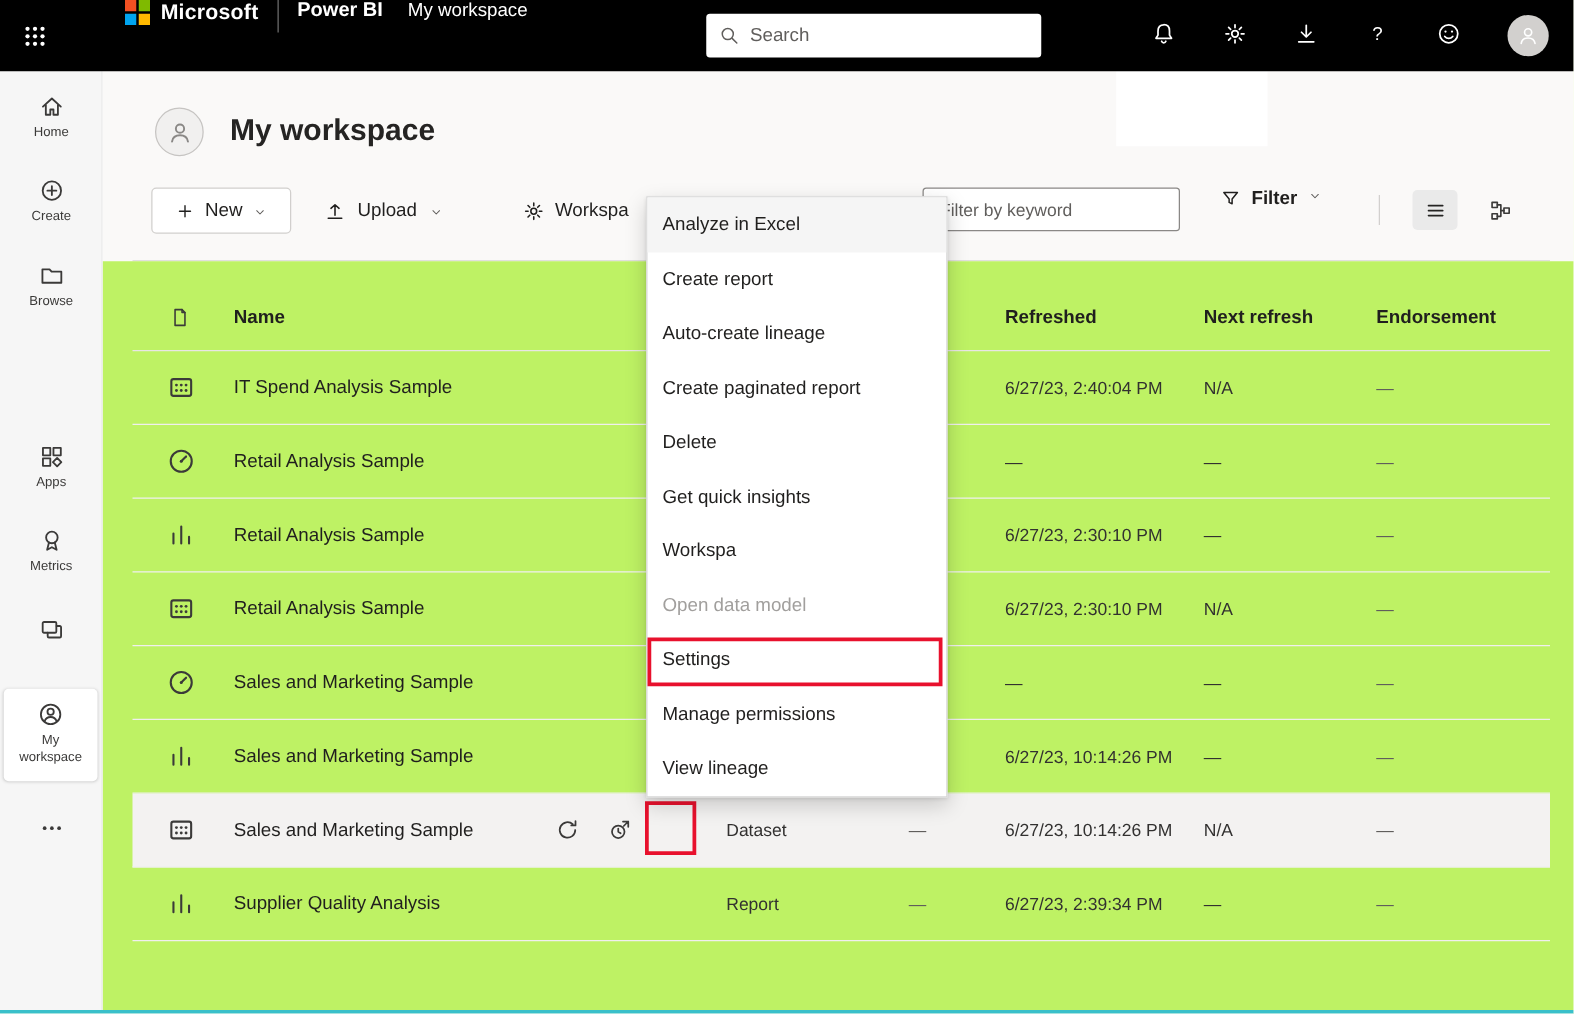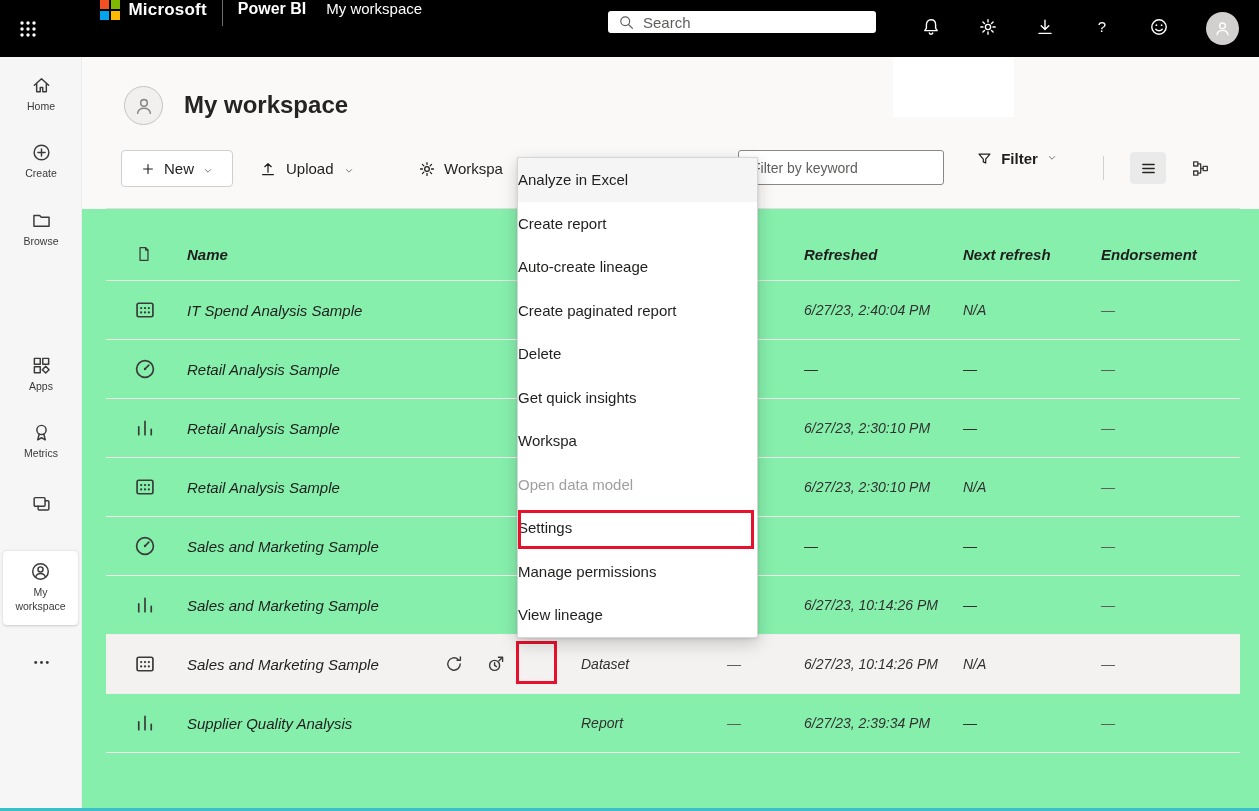--- a/index.html
+++ b/index.html
@@ -16,21 +16,21 @@
   .tb-icon { width:20px; height:20px; display:inline-block; }
   .tb-icon svg { display:block; }
   .ms-logo { display:flex; align-items:center; gap:9px; margin-left:44px; }
   .ms-squares { display:grid; grid-template-columns:9px 9px; grid-template-rows:9px 9px; gap:1.5px; }
   .ms-squares span { display:block; }
   .sq-r{background:#f25022}.sq-g{background:#7fba00}.sq-b{background:#00a4ef}.sq-y{background:#ffb900}
   .ms-text { font-size:17px; font-weight:700; letter-spacing:.2px; }
   .tb-divider { width:1px; height:26px; background:#6e6e6e; margin:0 15px; }
   .product { font-size:16px; font-weight:700; }
   .ws-name { font-size:15px; margin-left:20px; }
-  .search-box { position:absolute; left:608px; top:11px; width:268px; height:22px; background:#fff; border-radius:3px; display:flex; align-items:center; padding:0 10px; gap:8px; color:#605e5c; }
+  .search-box { position:absolute; left:565px; top:11px; width:268px; height:35px; background:#fff; border-radius:3px; display:flex; align-items:center; padding:0 10px; gap:8px; color:#605e5c; }
   .search-box .tb-icon { width:17px; height:17px; }
   .search-box input { flex:1; border:none; outline:none; font-size:15px; color:#201f1e; background:transparent; }
   .search-box input::placeholder { color:#605e5c; }
   .tb-right { position:absolute; right:0; top:0; height:57px; display:flex; align-items:center; gap:37px; padding-right:20px; }
   .tb-right .tb-icon { color:#fff; }
   .avatar-btn { width:33px; height:33px; border-radius:50%; background:#d2d0ce; color:#484644; display:grid; place-items:center; }
   .avatar-btn .tb-icon { width:19px; height:19px; }
 
   
   .sidebar { position:absolute; left:0; top:57px; width:82px; bottom:3px; background:#f6f6f6; border-right:1px solid #ececec; z-index:10; }
@@ -57,41 +57,41 @@
   .filter-input::placeholder { color:#605e5c; }
   .btn-filter { position:absolute; left:874px; top:93px; width:122px; height:36px; display:flex; justify-content:center; gap:8px; font-size:15px; font-weight:700; color:#201f1e; }
   .btn-filter .mini-icon { width:17px; height:17px; }
   .view-divider { position:absolute; left:1021px; top:99px; width:1px; height:24px; background:#d2d0ce; }
   .btn-listview { position:absolute; left:1048px; top:95px; width:36px; height:32px; background:#eaeaea; border-radius:4px; display:grid; place-items:center; color:#252423; }
   .btn-listview .mini-icon, .btn-lineage .mini-icon { width:19px; height:19px; }
   .btn-lineage { position:absolute; left:1100px; top:95px; width:36px; height:32px; display:grid; place-items:center; color:#3b3a39; }
   .toolbar-divider { position:absolute; left:24px; right:19px; top:151px; height:1px; background:#e1dfdd; }
 
   
-  .table-area { position:absolute; left:0; top:152px; right:0; bottom:0; background:#86efac;font-style:italic; }
+  .table-area { position:absolute; left:0; top:152px; right:0; bottom:0; background:#bef264; }
   .t-header { position:absolute; left:24px; right:19px; top:19px; height:53px; border-bottom:1px solid #e8e6e4; }
   .h-icon { position:absolute; left:29px; top:50%; transform:translateY(-50%); width:18px; height:18px; color:#3b3a39; }
   .hcol { position:absolute; top:50%; transform:translateY(-50%); font-weight:700; font-size:15px; color:#201f1e; }
   .h-name{left:81px}.h-refreshed{left:698px}.h-next{left:857px}.h-endorsement{left:995px}
   .t-row { position:absolute; left:24px; right:19px; height:59px; border-bottom:1px solid #f0efee; }
   .t-row.hovered { background:#f3f2f1; }
   .t-row span { position:absolute; top:50%; transform:translateY(-50%); }
   .col-icon { left:27px; width:24px; height:24px; color:#3b3a39; }
   .col-name { left:81px; font-size:15px; color:#201f1e; }
   .col-type { left:475px; font-size:14px; color:#323130; }
   .col-4 { left:621px; font-size:14px; color:#605e5c; }
   .col-refreshed { left:698px; font-size:14px; color:#323130; }
   .col-next { left:857px; font-size:14px; color:#323130; }
   .col-endorsement { left:995px; font-size:14px; color:#605e5c; }
   .act { width:20px; height:20px; color:#3b3a39; cursor:pointer; }
   .act.a-refresh{left:338px}.act.a-scheduled-refresh{left:380px}.act.a-more{left:424px}
 
   
   .context-menu { position:absolute; left:517px; top:157px; width:241px; background:#fff; border:1px solid #d6d6d6; box-shadow:0 6px 16px rgba(0,0,0,.18), 0 1px 3px rgba(0,0,0,.1); z-index:90; }
-  .menu-item { height:43.5px; display:flex; align-items:center; padding:0 0; font-size:15px; color:#201f1e; position:relative; cursor:pointer; }
+  .menu-item { height:43.5px; display:flex; align-items:center; padding:0 12px; font-size:15px; color:#201f1e; position:relative; cursor:pointer; }
   .menu-item.hover { background:#f5f5f5; }
   .menu-item.disabled { color:#a19f9d; cursor:default; }
   .red-outline { position:absolute; left:0; right:3px; top:4px; bottom:1px; border:3px solid #e8112d; pointer-events:none; }
 
   
   .red-more-box { position:absolute; left:516px; top:641px; width:41px; height:43px; border:3px solid #e8112d; z-index:70; pointer-events:none; }
   .bottom-bar { position:absolute; left:0; right:0; bottom:0; height:3px; background:#3ac0ca; z-index:95; }
 </style>
 </head>
 <body>

